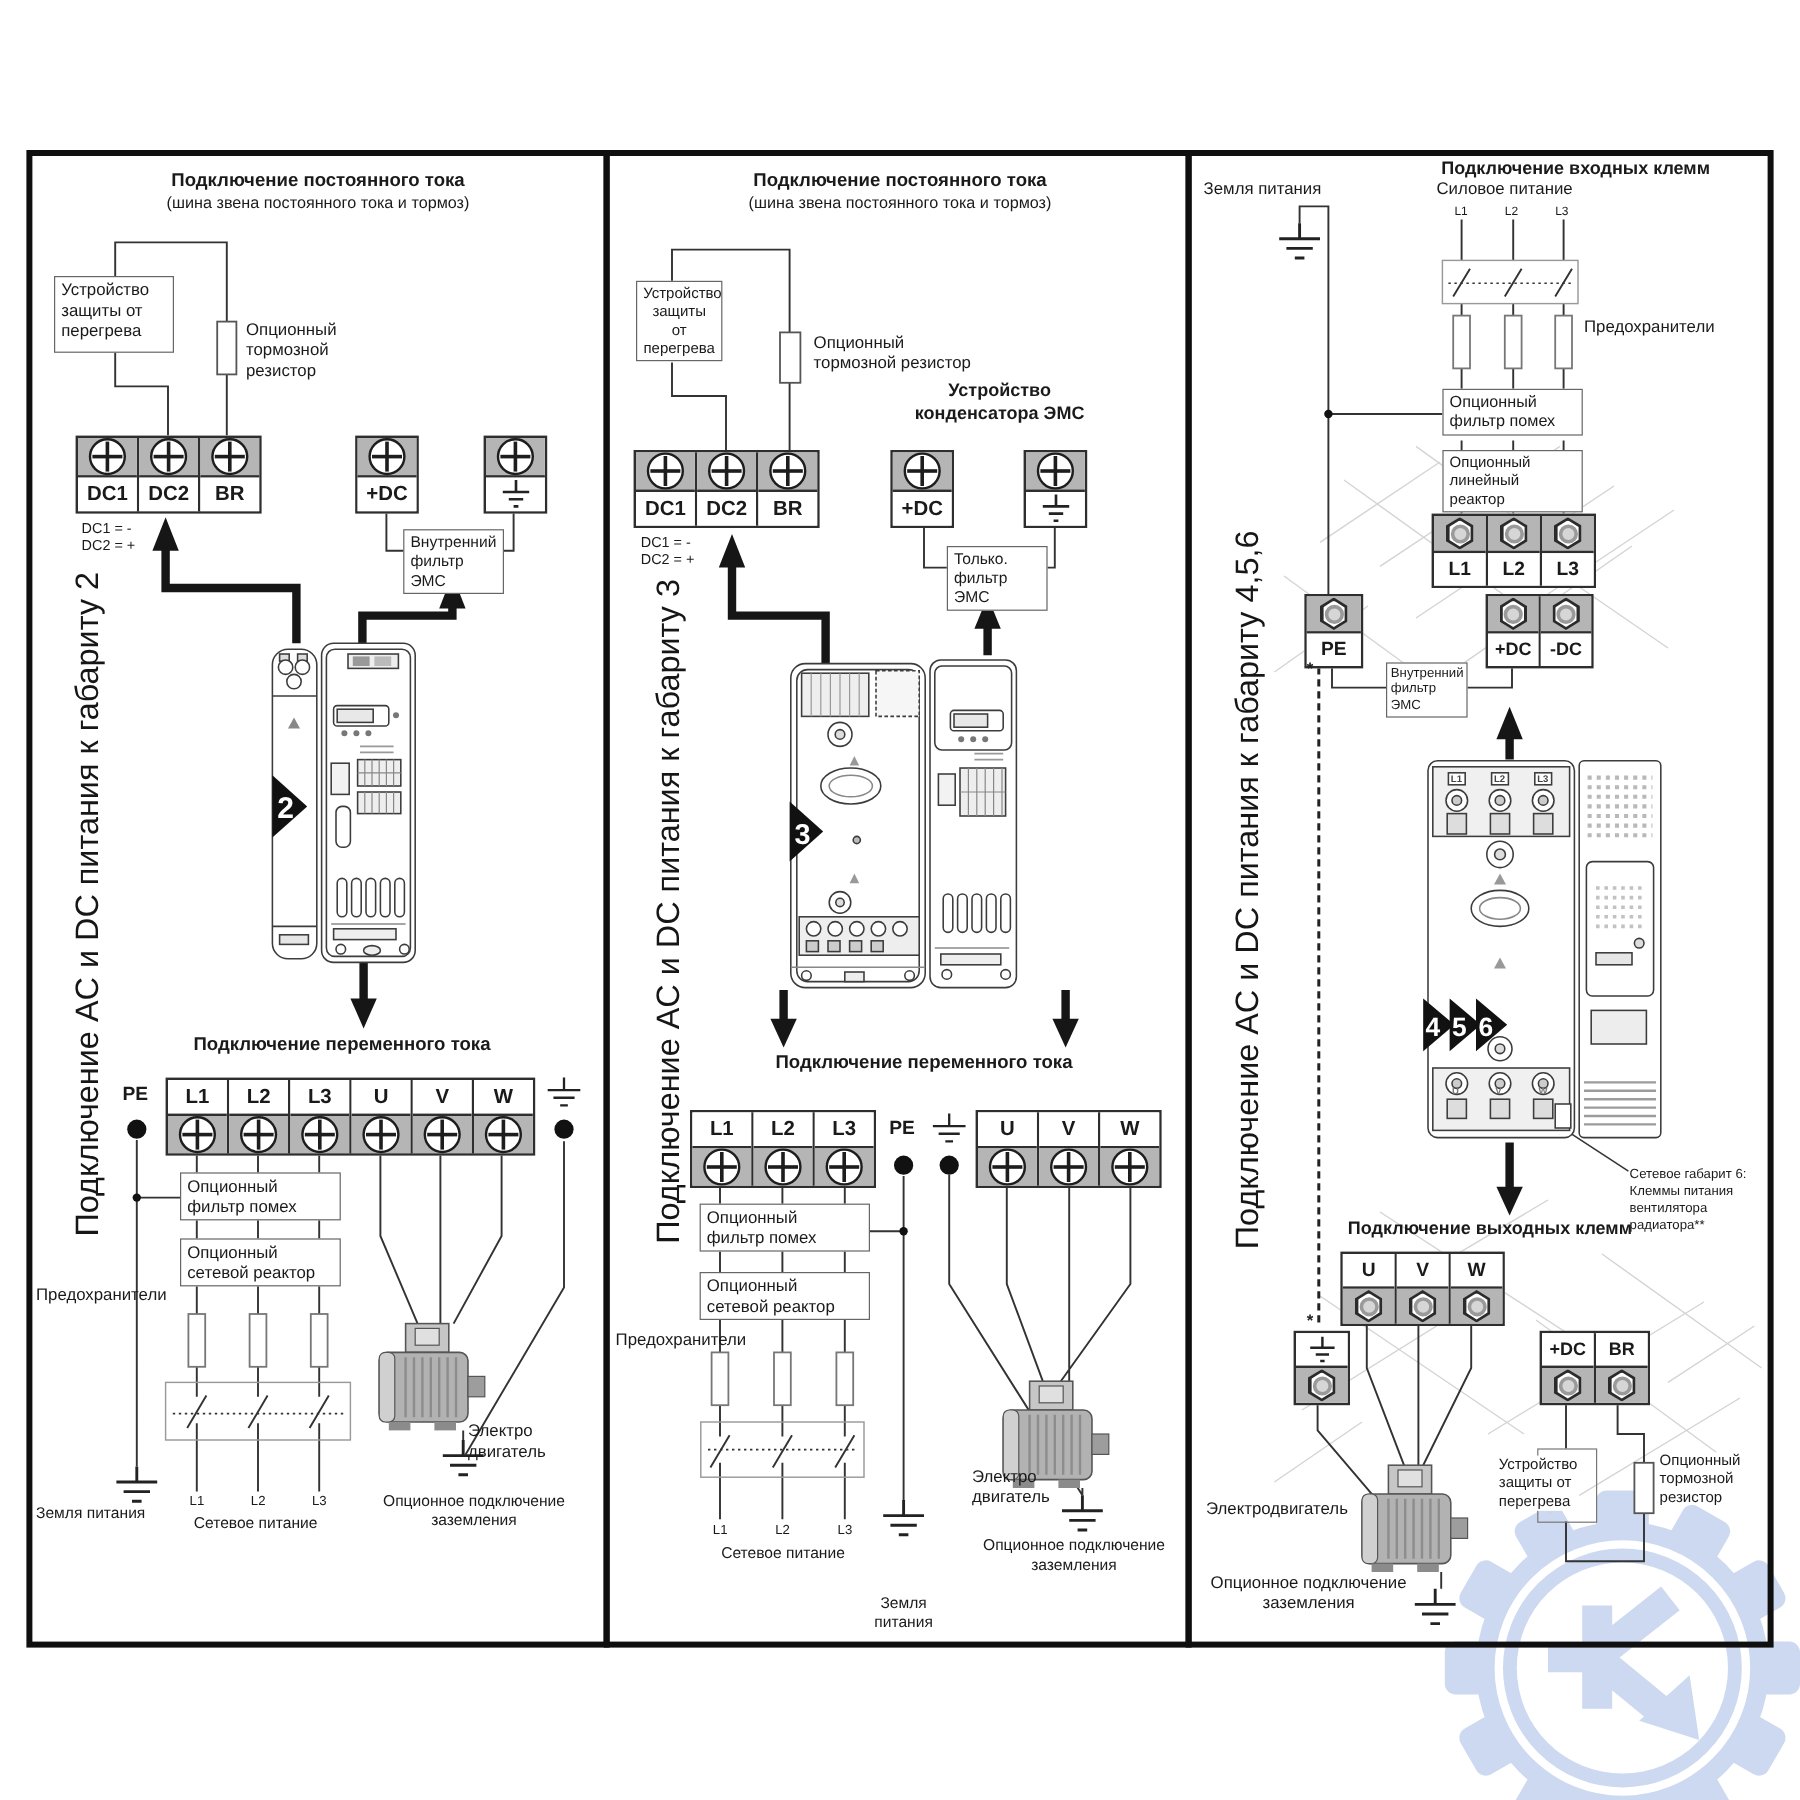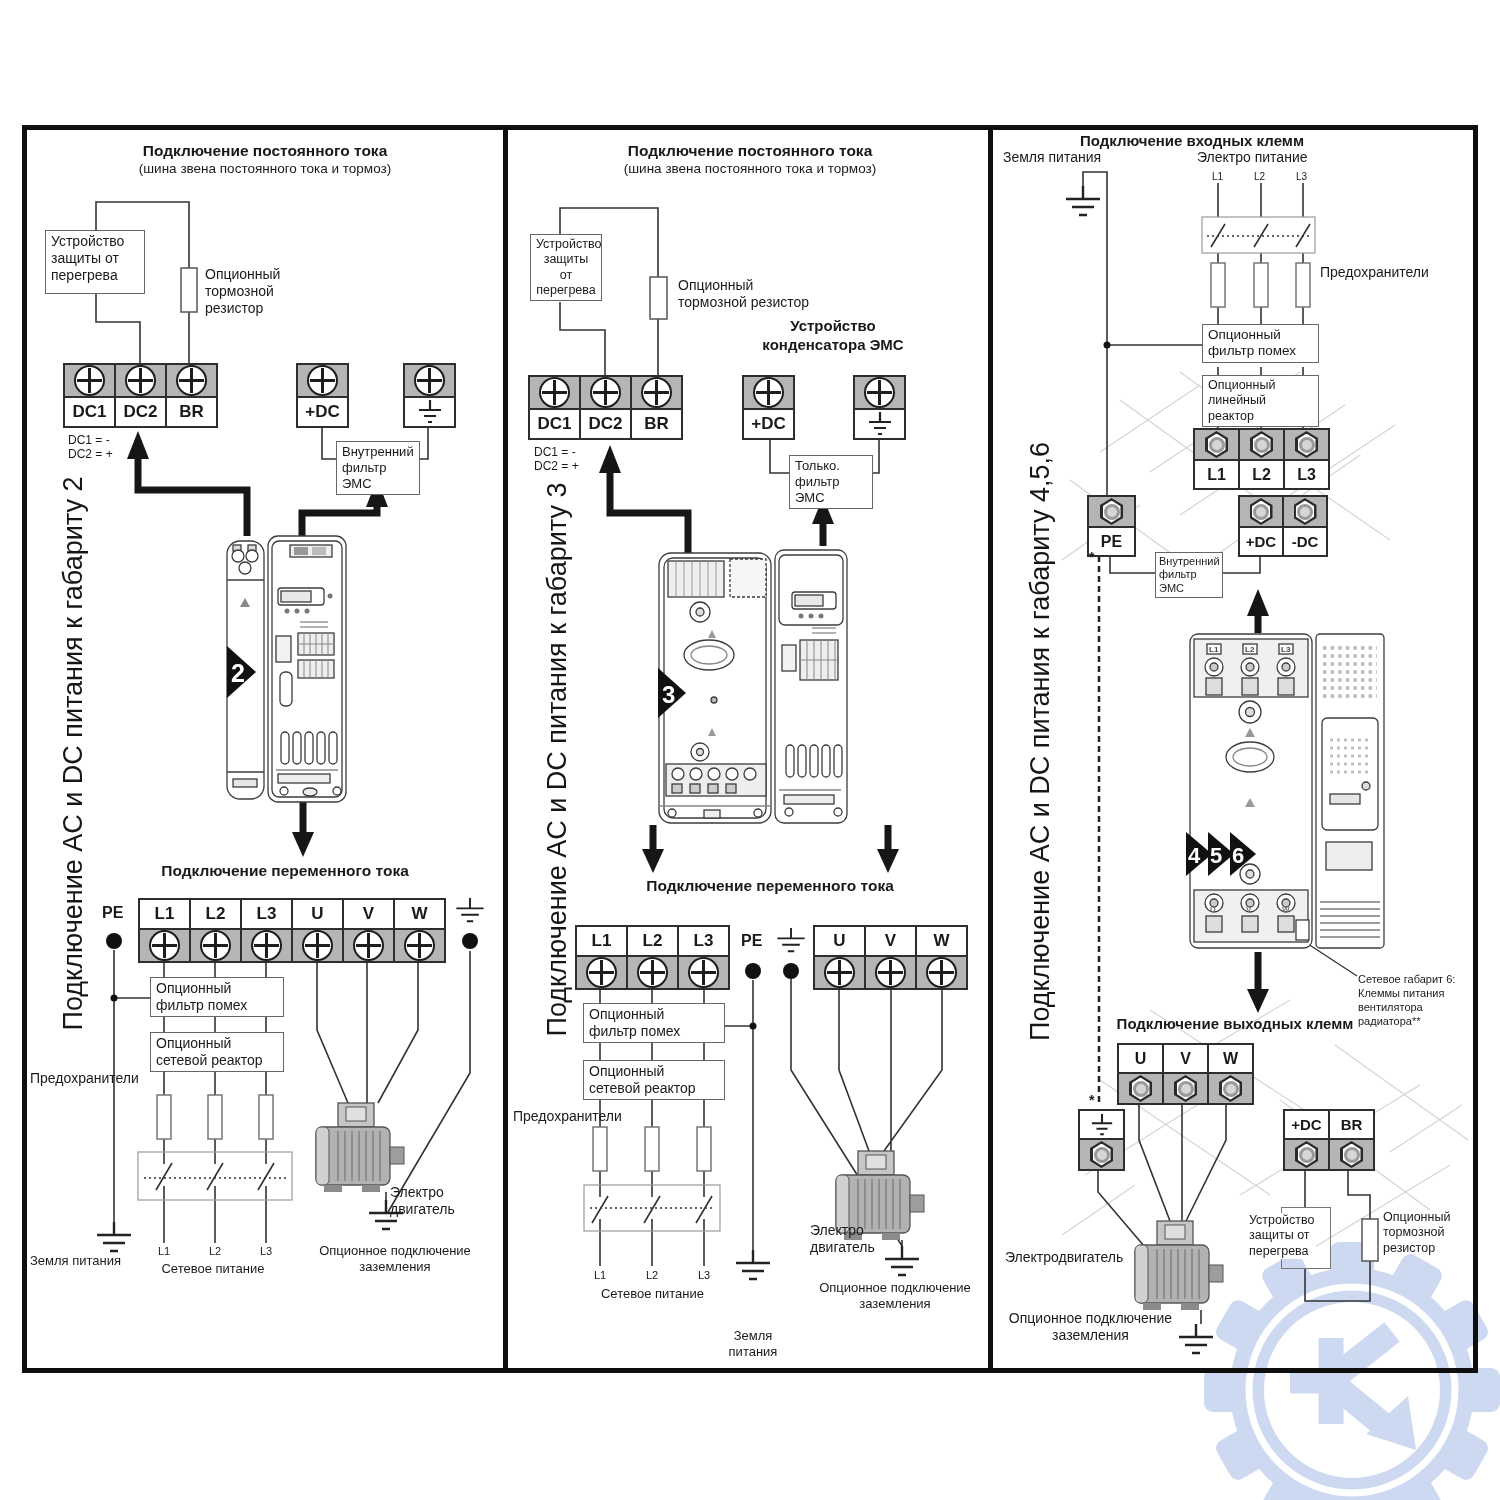--- a/index.html
+++ b/index.html
@@ -581,23 +581,23 @@
   <div class="abs s11" style="left:646px;top:1268px">L2</div>
   <div class="abs s11" style="left:698px;top:1268px">L3</div>
   <div class="abs s13 ctr" style="left:585px;top:1286px;width:135px">Сетевое питание</div>
   <div class="abs s13 pre ctr" style="left:713px;top:1328px;width:80px">Земля
 питания</div>
   <div class="abs lbl pre" style="left:810px;top:1222px">Электро
 двигатель</div>
   <div class="abs s13 pre ctr" style="left:810px;top:1280px;width:170px">Опционное подключение
 заземления</div>
 
-  <div class="abs" style="left:1080px;top:132px;width:345px;font-weight:bold;font-size:15px;text-align:left">Подключение входных клемм</div>
+  <div class="abs" style="left:1080px;top:132px;width:345px;font-weight:bold;font-size:15px;text-align:right">Подключение входных клемм</div>
   <div class="abs lbl" style="left:1003px;top:149px">Земля питания</div>
-  <div class="abs lbl" style="left:1197px;top:149px">Электро питание</div>
+  <div class="abs lbl" style="left:1197px;top:149px">Силовое питание</div>
   <div class="abs s10" style="left:1212px;top:171px">L1</div>
   <div class="abs s10" style="left:1254px;top:171px">L2</div>
   <div class="abs s10" style="left:1296px;top:171px">L3</div>
   <div class="abs lbl" style="left:1320px;top:264px">Предохранители</div>
   <div class="abs obox pre" style="left:1202px;top:324px;width:105px;font-size:13.5px">Опционный
 фильтр помех</div>
   <div class="abs obox pre" style="left:1202px;top:375px;width:105px;font-size:12.5px">Опционный
 линейный реактор</div>
 
   <div class="tb tb3" style="left:1193px;top:428px">
@@ -643,21 +643,21 @@
       </div>
   </div>
   <div class="abs obox pre" style="left:1155px;top:552px;width:60px;font-size:11px;padding:2px 3px">Внутренний
 фильтр ЭМС</div>
   <div class="abs star" style="left:1089px;top:549px">*</div>
   <div class="vlabel" style="left:720px;top:726px">Подключение AC и DC питания к габариту 4,5,6</div>
   <div class="abs s11 pre" style="left:1358px;top:972px">Сетевое габарит 6:
 Клеммы питания
 вентилятора
 радиатора**</div>
-  <div class="abs" style="left:1110px;top:1015px;width:250px;font-weight:bold;font-size:15px;text-align:center">Подключение выходных клемм</div>
+  <div class="abs" style="left:1110px;top:1015px;width:250px;font-weight:bold;font-size:15px;text-align:right">Подключение выходных клемм</div>
 
   <div class="tb tb3" style="left:1117px;top:1043px">
     <div class="cell w43">
         <div class="rw-l">U</div>
         <div class="rw-s">
           <span class="hex"></span>
         </div>
       </div>
     <div class="cell w43">
         <div class="rw-l">V</div>

